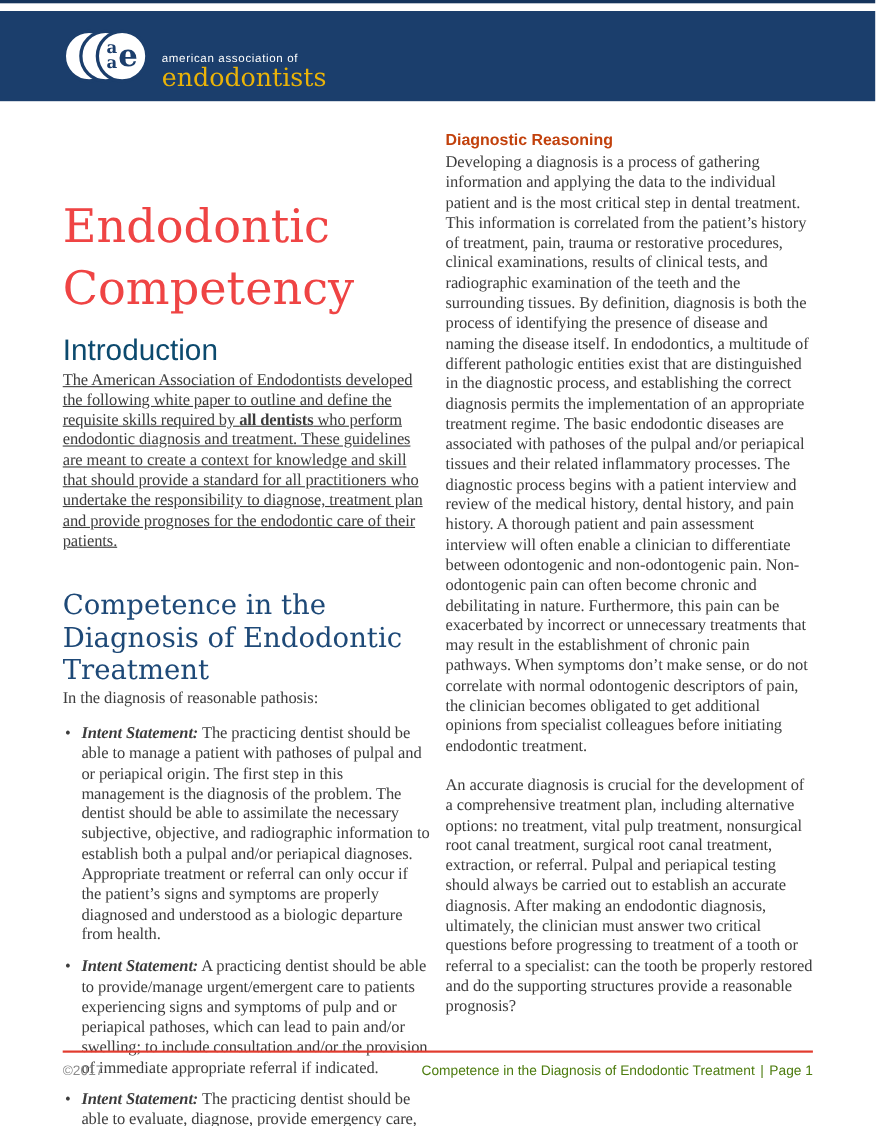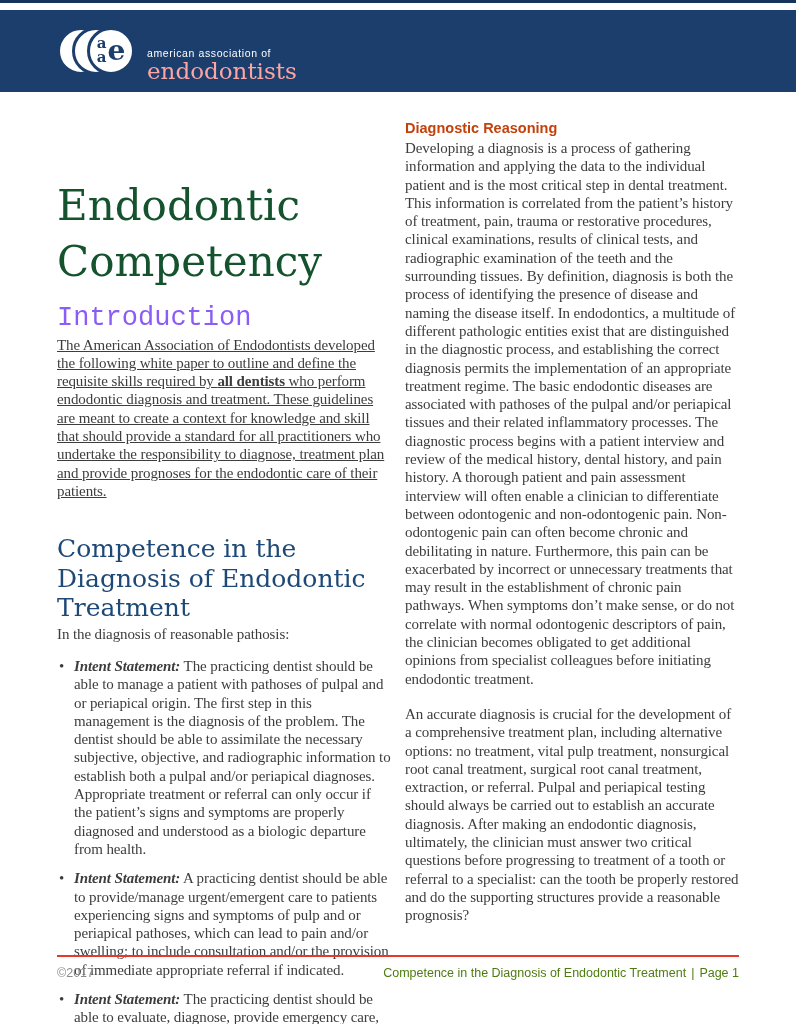--- a/index.html
+++ b/index.html
@@ -69,46 +69,46 @@
   .org-small {
     font-family: "Liberation Sans", sans-serif;
     font-size: 10.5px;
     letter-spacing: 0.6px;
     color: #ffffff;
   }
   .org-name {
     font-family: "DejaVu Serif", serif;
     font-size: 23px;
     line-height: 1.05;
-    color: #fca5a5;
+    color: #eab308;
   }
   .col-left {
     position: absolute;
     left: 57px;
     top: 178px;
     width: 334px;
   }
   .col-right {
     position: absolute;
     left: 405px;
     top: 120px;
     width: 336px;
   }
   .doc-title {
     font-family: "DejaVu Serif", serif;
     font-weight: 400;
     font-size: 42px;
     line-height: 1.34;
-    color: #14532d;
+    color: #ef4444;
   }
   .h-intro {
-    font-family: Liberation Mono, monospace;
+    font-family: Liberation Sans, sans-serif;
     font-weight: 400;
     font-size: 27px;
-    color: #8b5cf6;
+    color: #0c4a6e;
     margin-top: 12px;
   }
   .body-text {
     font-size: 15px;
     line-height: 1.22;
     color: #3d3d3d;
     letter-spacing: -0.1px;
   }
   .intro-para { margin-top: 3px; text-decoration: underline; }
   .h-section {

